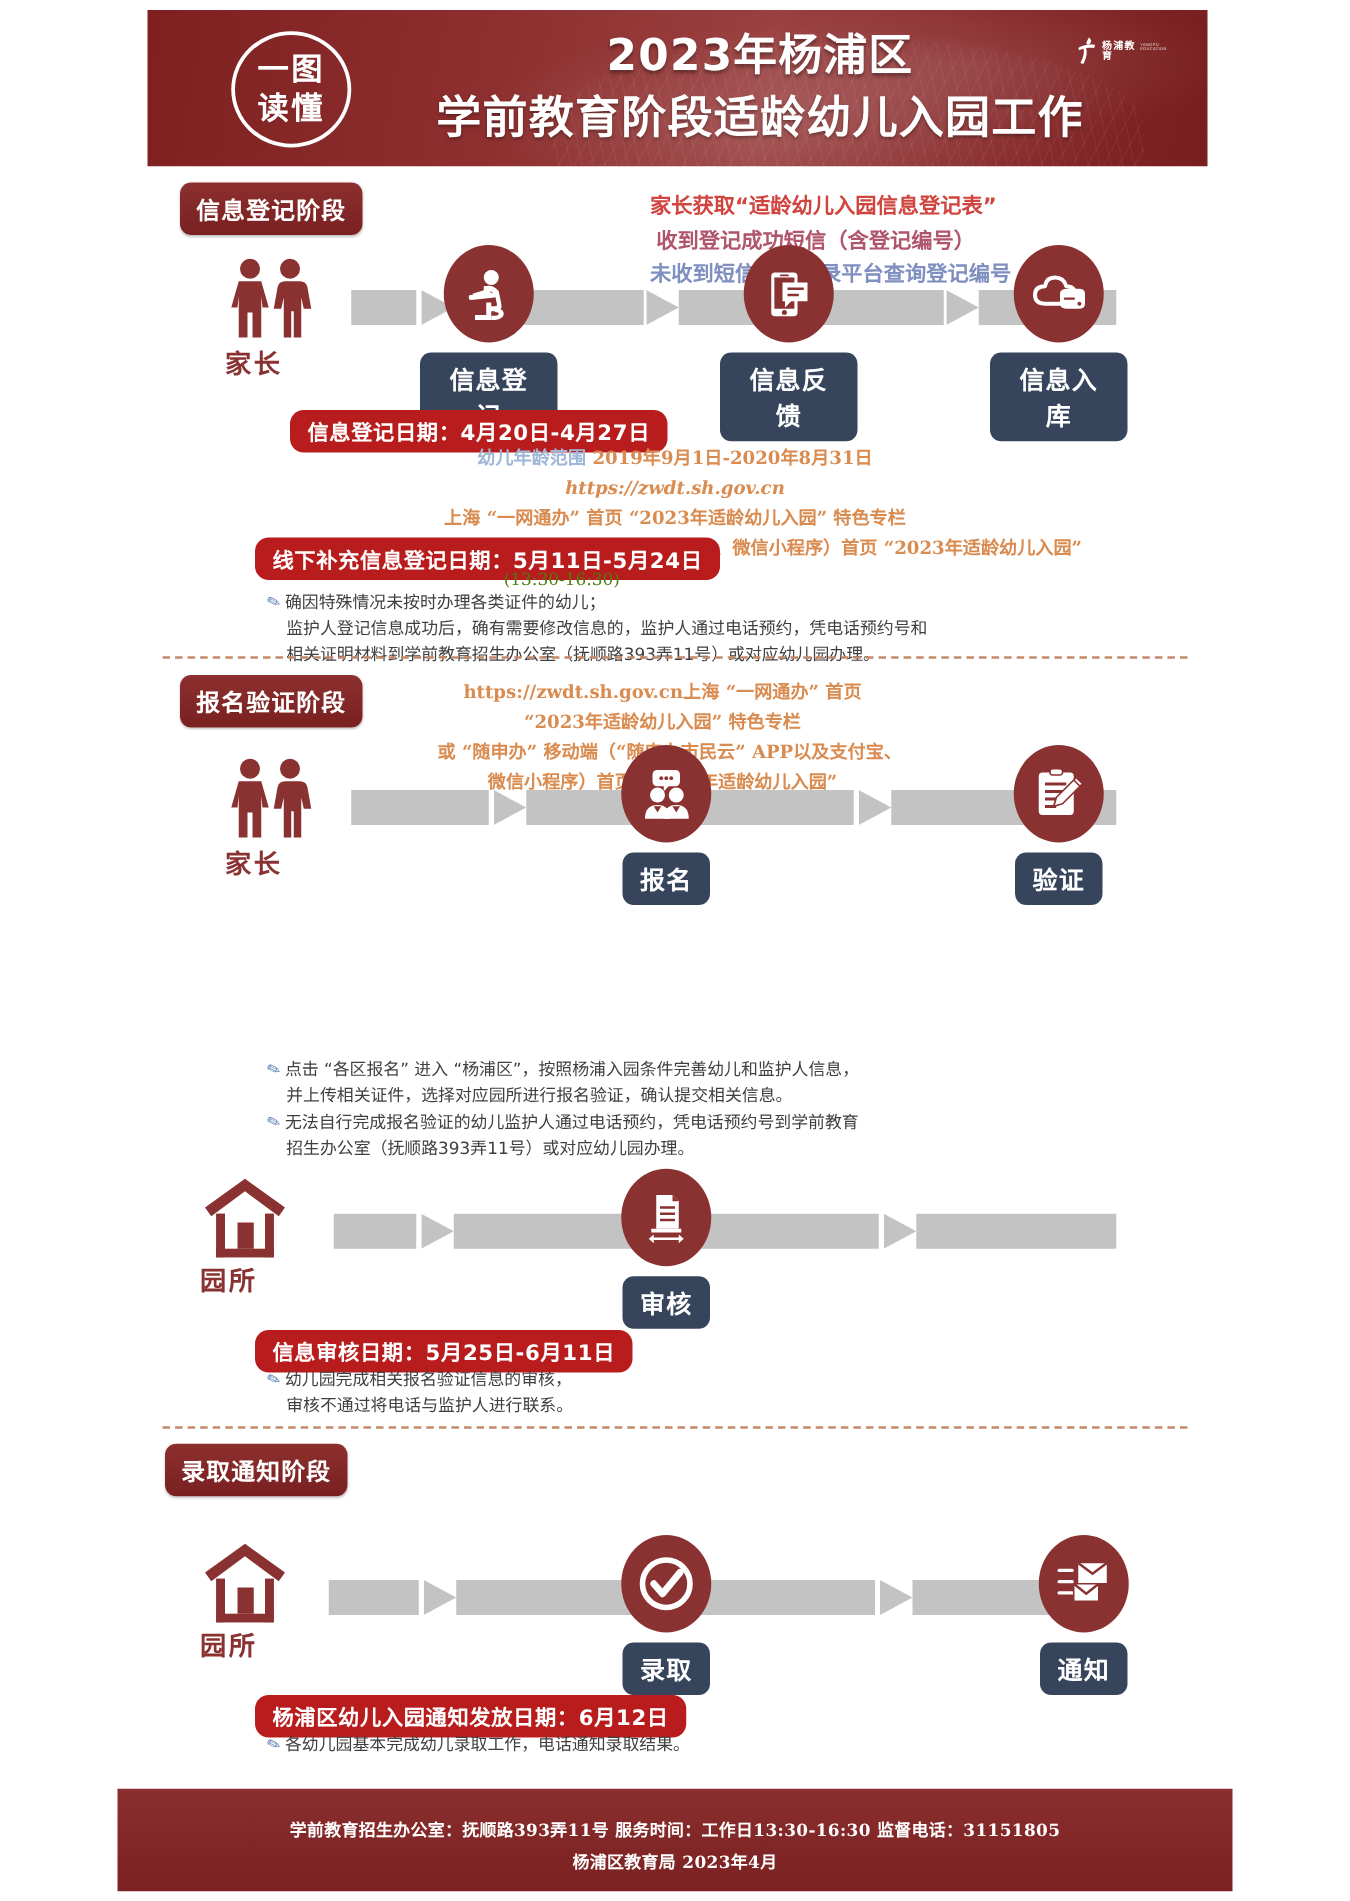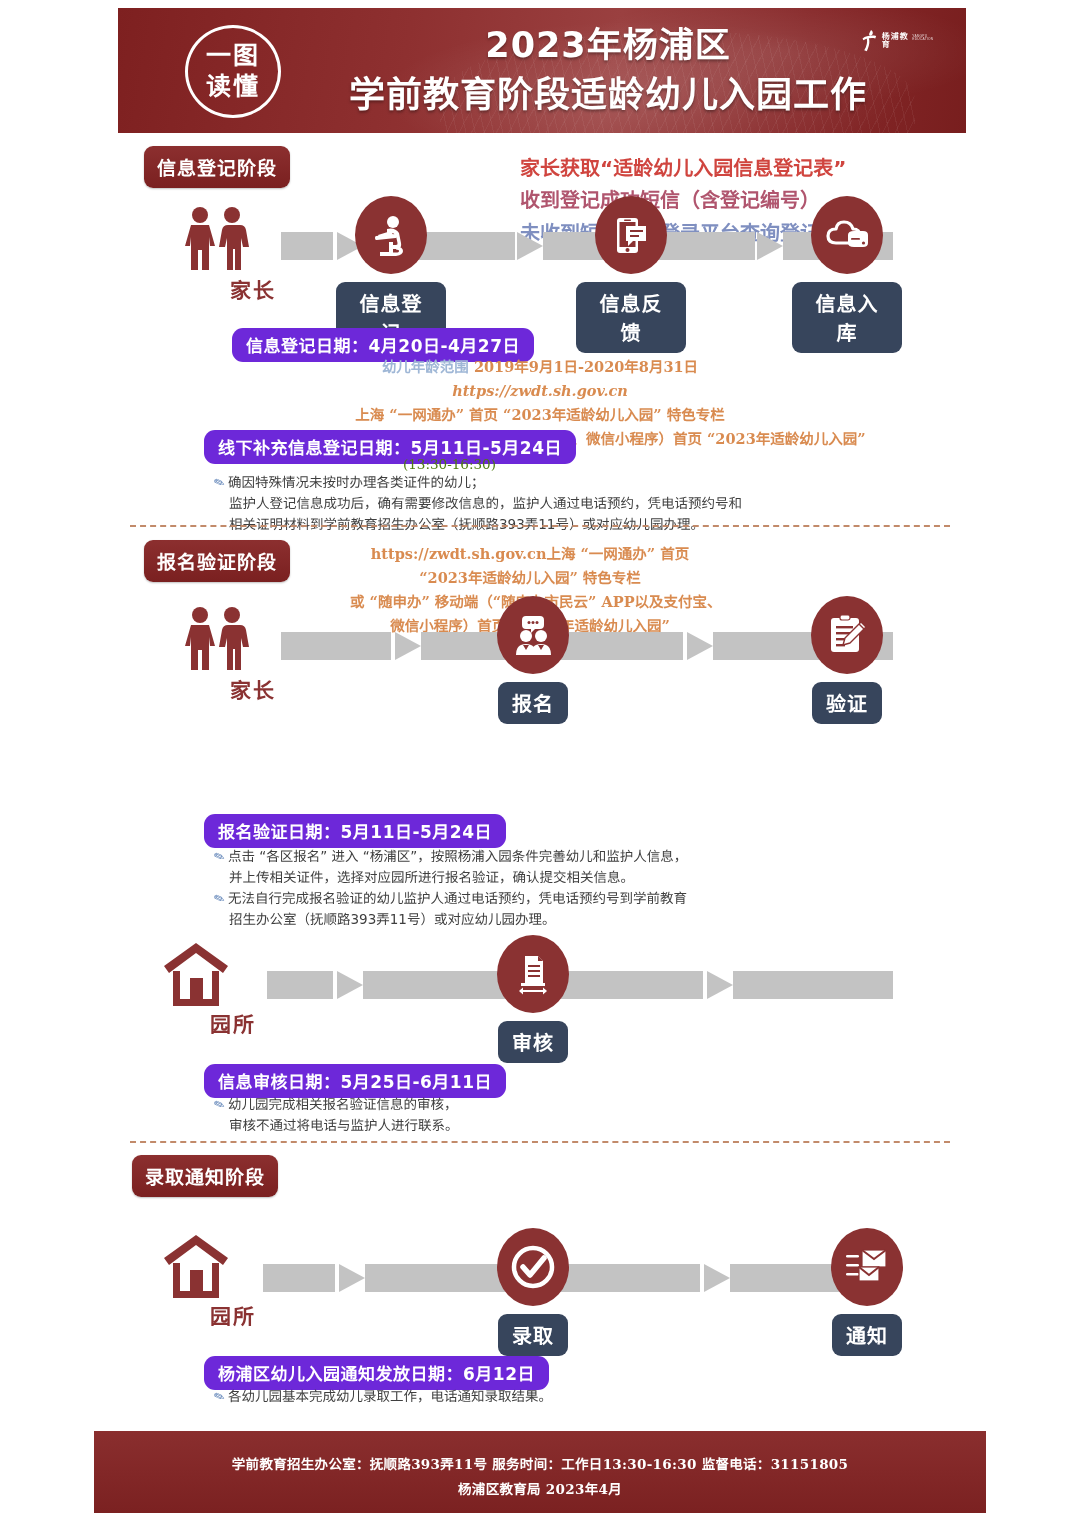--- a/index.html
+++ b/index.html
@@ -131,35 +131,35 @@
     background: #37455c;
     color: #ffffff;
     font-size: 20px; font-weight: bold;
     padding: 6px 14px 7px;
     border-radius: 9px;
     letter-spacing: 1px;
     font-family: "DejaVu Sans", "Liberation Sans", sans-serif;
   }
   .actor {
     position: absolute;
-    text-align: right;
+    text-align: left;
     width: 96px;
   }
   .actor-label {
     margin-top: 2px;
     color: #8a3232;
     font-size: 21px; font-weight: bold;
     letter-spacing: 2px;
     font-family: "DejaVu Sans", "Liberation Sans", sans-serif;
   }
 
   
   .pill {
     position: absolute;
-    background: #6d28d9;
+    background: #b91c1c;
     color: #ffffff;
     font-size: 17px; font-weight: bold;
     padding: 4px 14px 5px;
     border-radius: 11px;
     letter-spacing: .5px;
     white-space: nowrap;
     font-family: "DejaVu Sans", "Liberation Sans", sans-serif;
   }
   .note {
     position: absolute;
@@ -187,21 +187,21 @@
     line-height: 1.65;
     white-space: nowrap;
     font-family: "DejaVu Serif", "Liberation Serif", serif;
   }
   .orange-block .lbl { color: #9fb7d6; }
   .orange-block .url { font-family: "DejaVu Serif", "Liberation Serif", serif; font-style: italic; }
 
   .redblue {
     position: absolute;
     text-align: right;
-    font-size: 20px; font-weight: bold;
+    font-size: 17px; font-weight: bold;
     line-height: 1.62;
     white-space: nowrap;
     font-family: "DejaVu Sans", "Liberation Sans", sans-serif;
   }
   .redblue .l1 { color: #d0453f; display: block; }
   .redblue .l2 { color: #b0556e; display: block; }
   .redblue .l3 { color: #7f8fc0; display: block; }
 
   .time-note {
     position: absolute;
@@ -409,21 +409,20 @@
         <rect x="11" y="19" width="17" height="2.4" fill="#8a3232"></rect>
         <rect x="11" y="25" width="12" height="2.4" fill="#8a3232"></rect>
         <rect x="11" y="31" width="9" height="2.4" fill="#8a3232"></rect>
         <path d="M36 9 l5 5 -16 16 -7 2 2 -7 z" fill="#fff" stroke="#8a3232" stroke-width="1.4" stroke-linejoin="round"></path>
         <path d="M34 11 l5 5" stroke="#8a3232" stroke-width="1.4"></path>
       </svg>
     </div>
     <div class="node-label">验证</div>
   </div>
 
-  <div class="pill" style="left:204px; top:814px;">报名验证日期：5月11日-5月24日</div>
 
   <div class="note" style="left:214px; top:846px;">
     <div><span class="bullet">✎</span><span>点击 “各区报名” 进入 “杨浦区”，按照杨浦入园条件完善幼儿和监护人信息，</span></div>
     <div class="indent">并上传相关证件，选择对应园所进行报名验证，确认提交相关信息。</div>
     <div><span class="bullet">✎</span><span>无法自行完成报名验证的幼儿监护人通过电话预约，凭电话预约号到学前教育</span></div>
     <div class="indent">招生办公室（抚顺路393弄11号）或对应幼儿园办理。</div>
   </div>
 
   <div class="flow" style="left:0; top:0;">
     <div class="band" style="left:267px; top:971px; width:66px;"></div>

